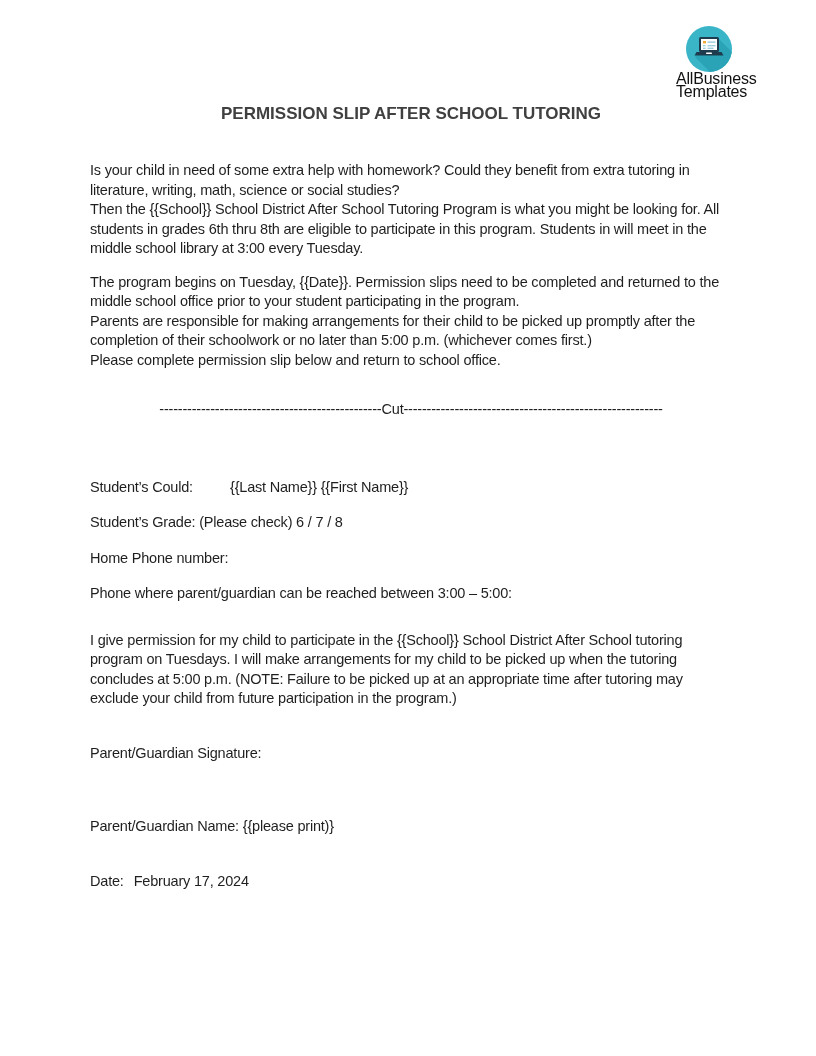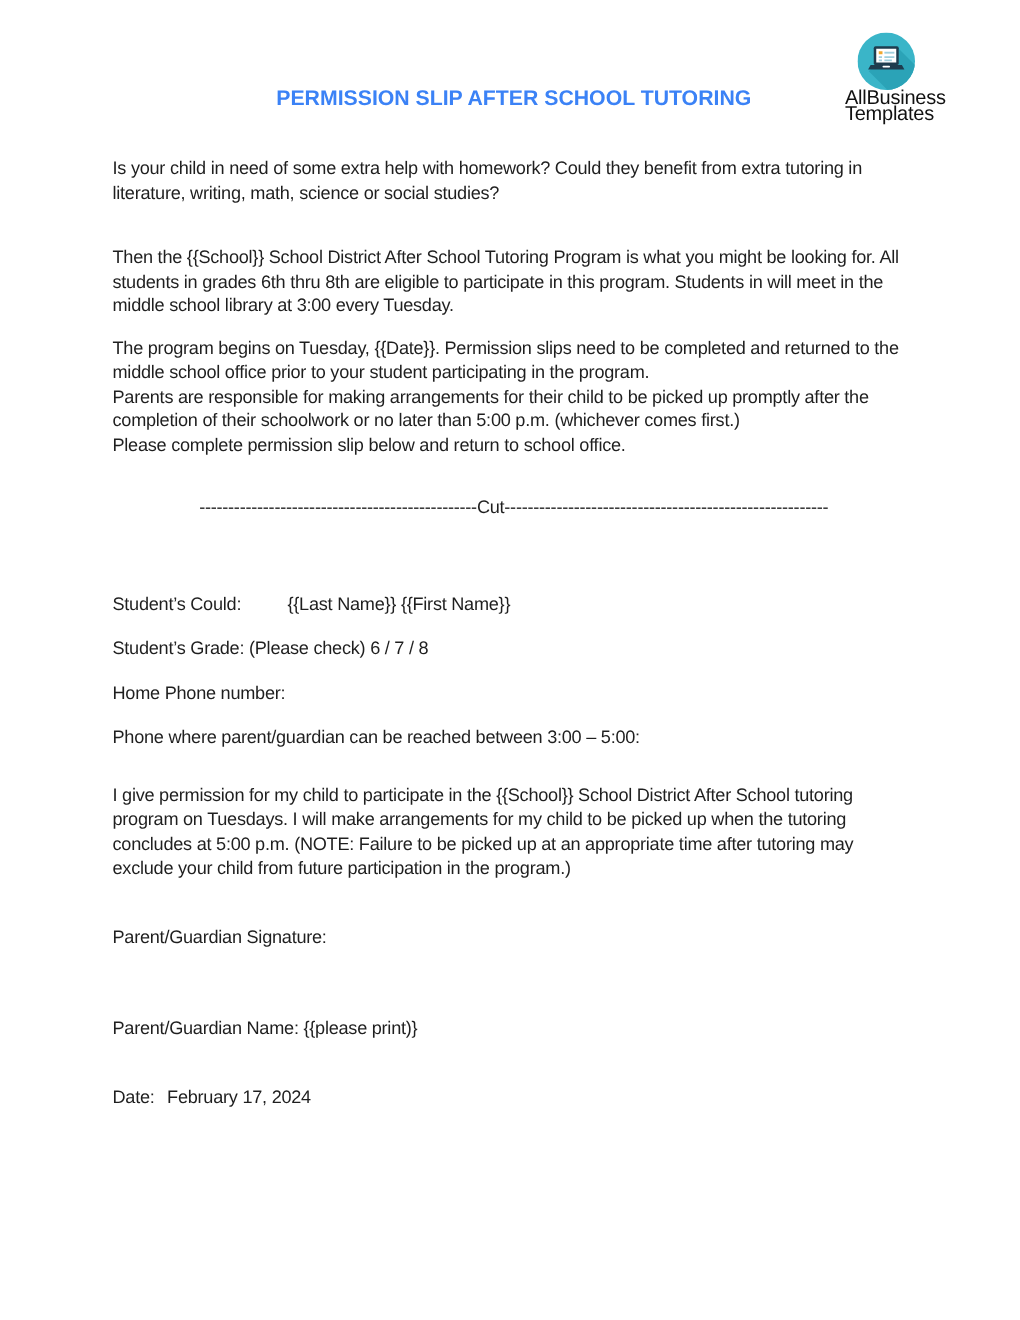--- a/index.html
+++ b/index.html
@@ -17,29 +17,29 @@
   }
   .content{padding:0 84px 0 90px;}
 
   
   .logo{position:absolute;top:26px;right:74px;width:66px;text-align:center;}
   .logo-circle{display:block;margin:0 auto;}
   .logo-text{font-size:16px;line-height:12.5px;letter-spacing:-0.2px;color:#111;margin-top:1px;}
 
   
   .title{
-    margin:68px 0 0 0;
+    margin:103px 0 0 0;
     font-size:17px;line-height:22px;
-    font-weight:700;text-align:center;color:#3b82f6;
+    font-weight:700;text-align:center;color:#404040;
     letter-spacing:0;
   }
 
   p,.fline{margin:0;}
   .p-intro{margin-top:36px;}
-  .p-program{margin-top:32px;}
+  .p-program{margin-top:0;}
   .p-begins{margin-top:14px;}
   .p-pickup{}
   .cut{margin-top:30px;text-align:center;white-space:nowrap;}
   .f-student{margin-top:58px;}
   .f-grade{margin-top:16px;}
   .f-home{margin-top:16px;}
   .f-reach{margin-top:16px;}
   .p-permission{margin-top:27px;}
   .f-parent-name{margin-top:54px;}
   .f-signature{margin-top:35px;}

